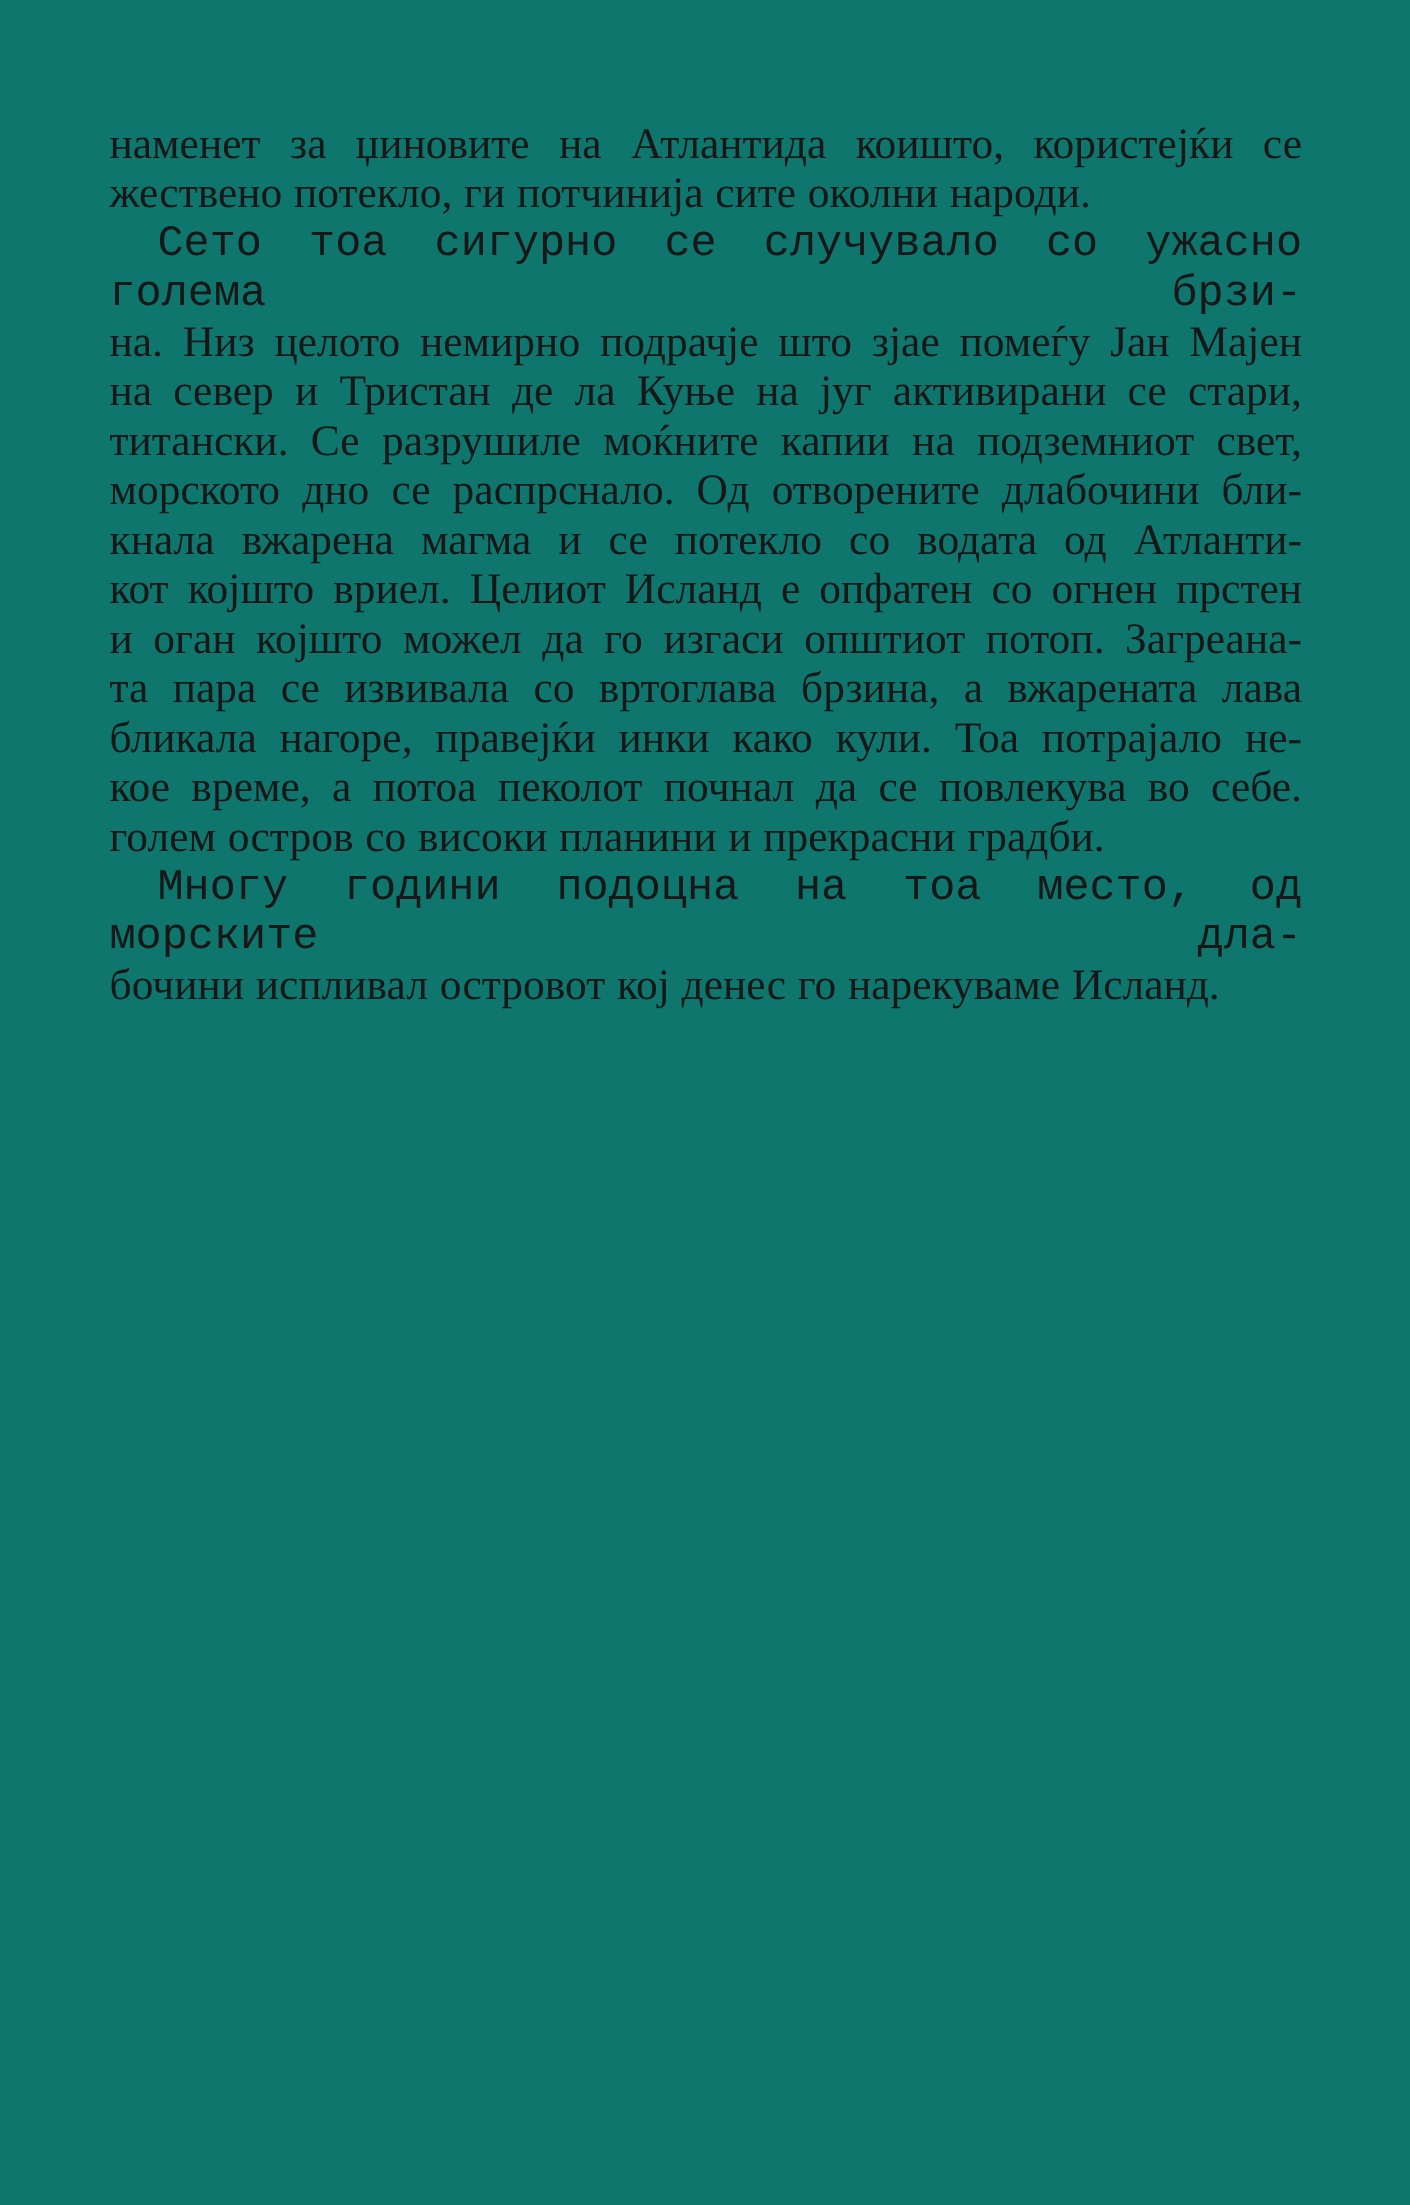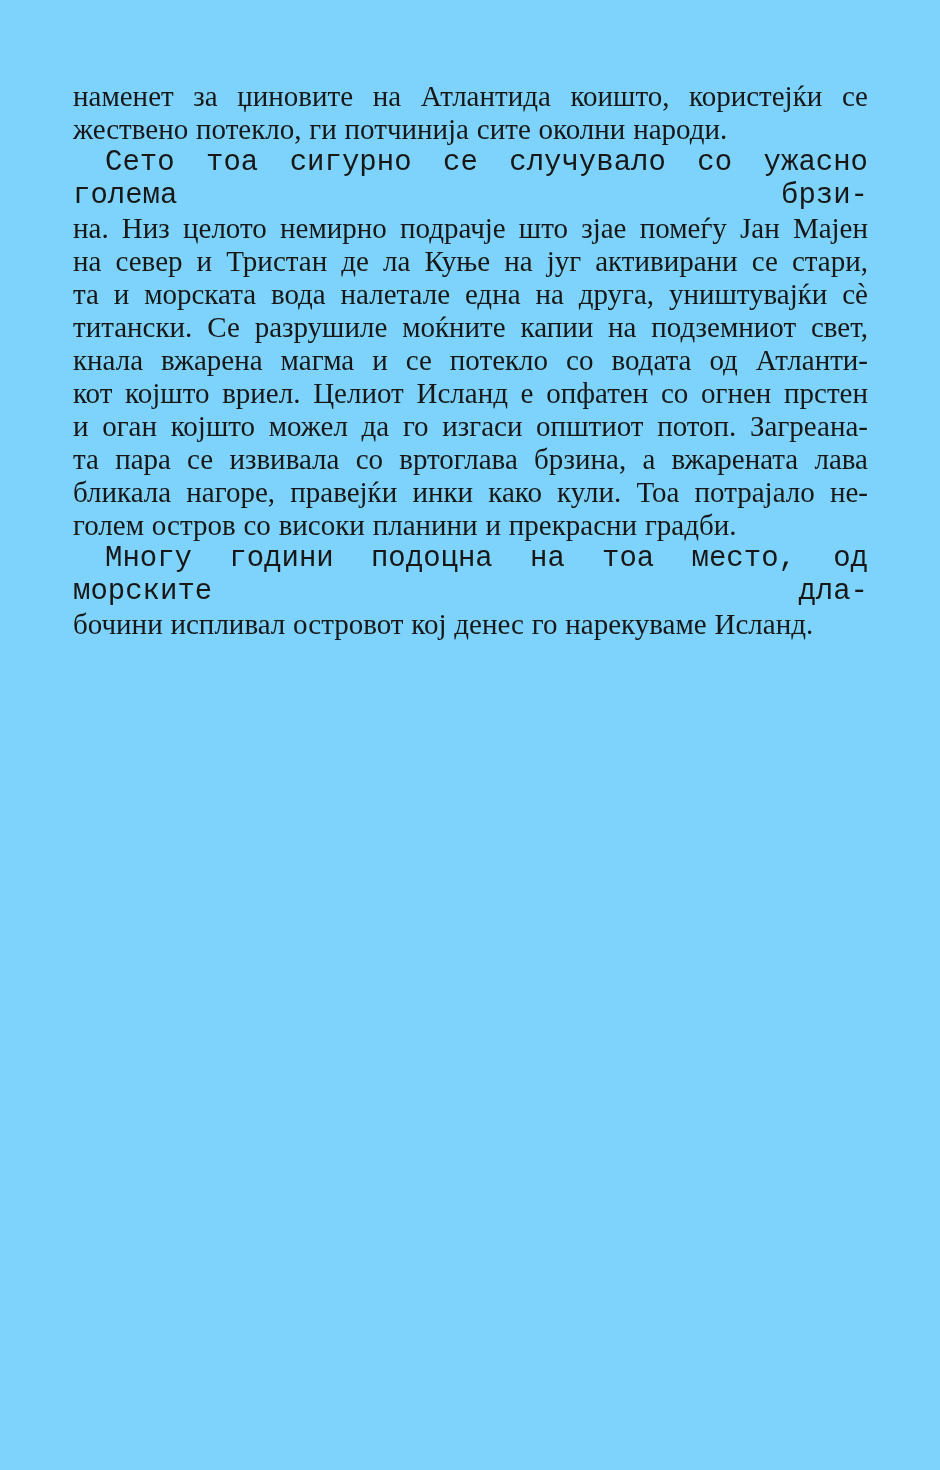--- a/index.html
+++ b/index.html
@@ -11,21 +11,21 @@
     height: 1470px;
     background: #ffffff;
     position: relative;
     overflow: hidden;
   }
   .page {
     position: absolute;
     left: 0; top: 0;
     width: 940px;
     height: 1470px;
-    background: #7dd3fc;
+    background: #0f766e;
   }
   .text-block {
     position: absolute;
     left: 73px;
     top: 80px;
     width: 795px;
     font-family: "Liberation Serif", serif;
     font-size: 29px;
     line-height: 33px;
     color: #171717;
@@ -54,27 +54,28 @@
 <div class="page">
   <div class="text-block" style="color: rgb(23, 23, 23);">
       <div class="paragraph">
         <div class="line">наменет за џиновите на Атлантида коишто, користејќи се</div>
         <div class="line last">жествено потекло, ги потчинија сите околни народи.</div>
       </div>
       <div class="paragraph">
         <div class="line indent">Сето тоа сигурно се случувало со ужасно голема брзи-</div>
         <div class="line">на. Низ целото немирно подрачје што зјае помеѓу Јан Мајен</div>
         <div class="line">на север и Тристан де ла Куње на југ активирани се стари,</div>
-        <div class="line">та и морската вода налетале една на друга, уништувајќи сè</div>
         <div class="line">титански. Се разрушиле моќните капии на подземниот свет,</div>
+        <div class="line">морското дно се распрснало. Од отворените длабочини бли-</div>
         <div class="line">кнала вжарена магма и се потекло со водата од Атланти-</div>
         <div class="line">кот којшто вриел. Целиот Исланд е опфатен со огнен прстен</div>
         <div class="line">и оган којшто можел да го изгаси општиот потоп. Загреана-</div>
         <div class="line">та пара се извивала со вртоглава брзина, а вжарената лава</div>
         <div class="line">бликала нагоре, правејќи инки како кули. Тоа потрајало не-</div>
+        <div class="line">кое време, а потоа пеколот почнал да се повлекува во себе.</div>
         <div class="line last">голем остров со високи планини и прекрасни градби.</div>
       </div>
       <div class="paragraph">
         <div class="line indent">Многу години подоцна на тоа место, од морските дла-</div>
         <div class="line last">бочини испливал островот кој денес го нарекуваме Исланд.</div>
       </div>
     </div>
 </div>
 
 </body></html>

